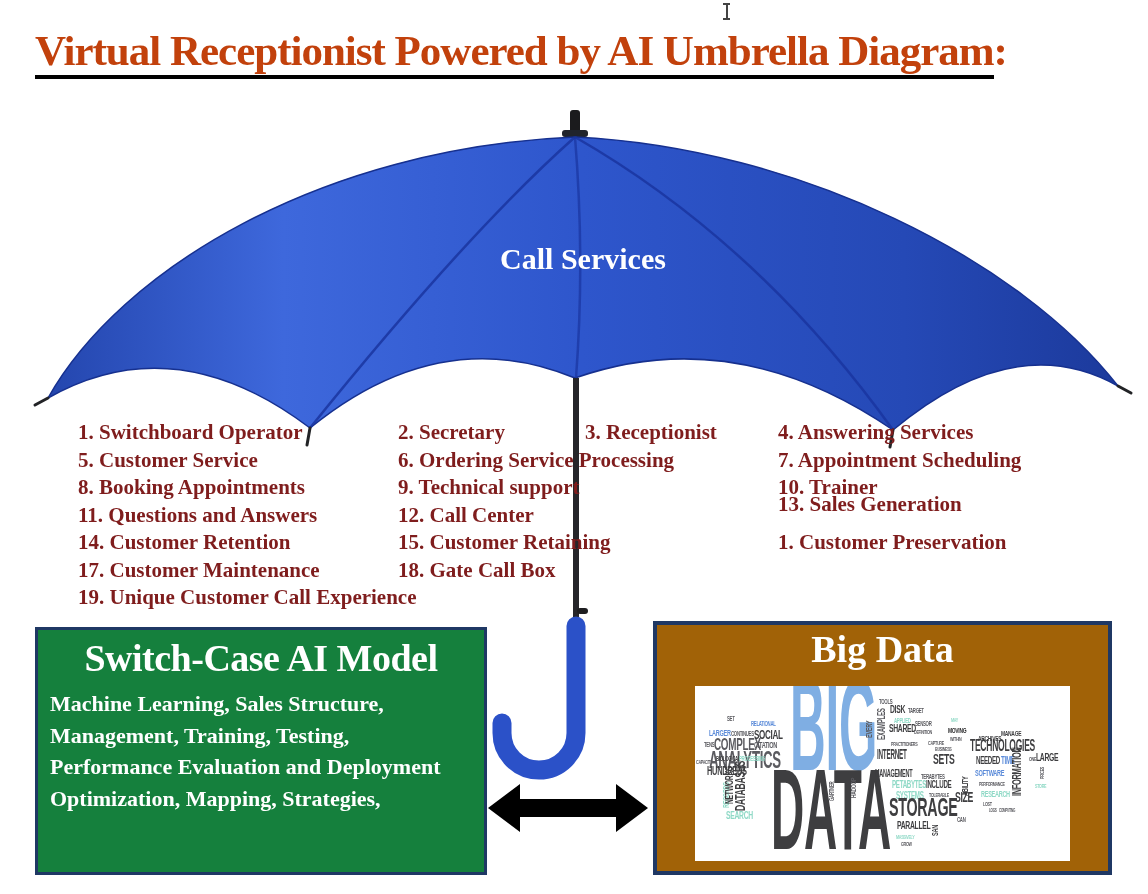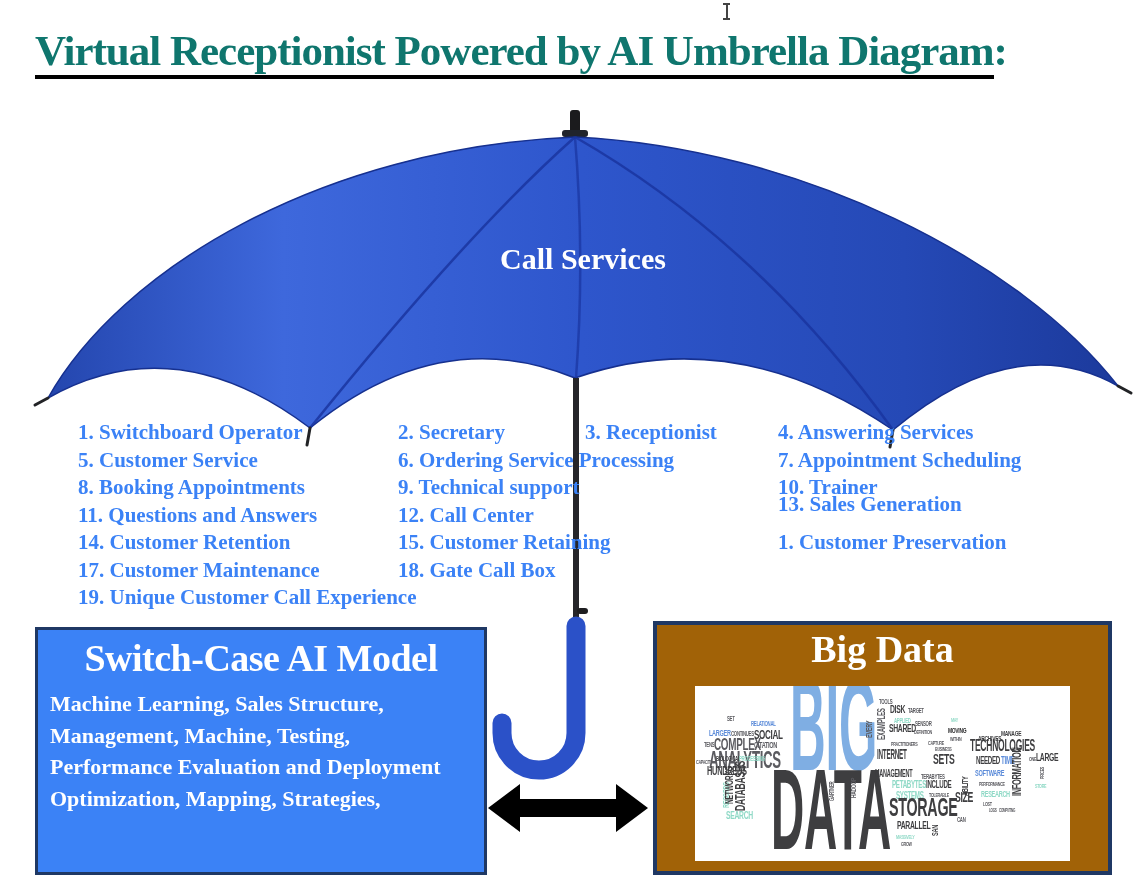--- a/index.html
+++ b/index.html
@@ -1,49 +1,49 @@
 <!DOCTYPE html>
 <html><head>
 <meta charset="utf-8">
 <style>
   html,body{margin:0;padding:0;background:#fff;}
   body{width:1148px;height:894px;position:relative;overflow:hidden;
        font-family:"Liberation Serif",serif;}
   .abs{position:absolute;}
 
   
-  #page-title{left:35px;top:26px;font-size:43px;font-weight:700;color:#0f766e;
+  #page-title{left:35px;top:26px;font-size:43px;font-weight:700;color:#c2410c;
               letter-spacing:-1px;white-space:nowrap;}
   #page-title .u{border-bottom:4px solid #000;padding-bottom:1px;}
 
   
   #text-cursor{left:722px;top:3px;width:10px;height:17px;}
   #text-cursor i{position:absolute;left:4px;top:0;width:2px;height:17px;background:#444;}
   #text-cursor b{position:absolute;left:1px;top:0;width:7px;height:2px;background:#444;
                  box-shadow:0 15px 0 #444;}
 
   
   #umbrella-svg{left:0;top:0;width:1148px;height:894px;pointer-events:none;}
 
   
   #umbrella-label{left:150px;top:238px;width:866px;text-align:center;color:#fff;
                   font-size:30px;font-weight:700;line-height:41px;white-space:nowrap;}
 
   
-  .svc{position:absolute;font-weight:700;font-size:21px;color:#3b82f6;white-space:nowrap;}
+  .svc{position:absolute;font-weight:700;font-size:21px;color:#7f1d1d;white-space:nowrap;}
   #s1{left:78px;top:420px}   #s2{left:398px;top:420px}  #s3{left:585px;top:420px}  #s4{left:778px;top:420px}
   #s5{left:78px;top:448px}   #s6{left:398px;top:448px}  #s7{left:778px;top:448px}
   #s8{left:78px;top:475px}   #s9{left:398px;top:475px}  #s10{left:778px;top:475px}
   #s11{left:78px;top:503px}  #s12{left:398px;top:503px} #s13{left:778px;top:492px}
   #s14{left:78px;top:530px}  #s15{left:398px;top:530px} #s16{left:778px;top:530px}
   #s17{left:78px;top:558px}  #s18{left:398px;top:558px}
   #s19{left:78px;top:585px}
 
   
-  #switch-case-box{left:35px;top:627px;width:446px;height:242px;background:#3b82f6;
+  #switch-case-box{left:35px;top:627px;width:446px;height:242px;background:#15803d;
                    border:3px solid #1F3864;}
   #switch-case-title{width:100%;text-align:center;margin-top:6px;color:#fff;
                      font-size:38px;font-weight:700;letter-spacing:-0.5px;}
   #switch-case-body{margin:8px 0 0 12px;color:#fff;font-size:22px;font-weight:700;
                     line-height:31.5px;white-space:nowrap;}
 
   
   #double-arrow{left:480px;top:775px;width:180px;height:65px;}
 
   
@@ -131,21 +131,21 @@
     <span class="svc" id="s16">1. Customer Preservation</span>
     <span class="svc" id="s17">17. Customer Maintenance</span>
     <span class="svc" id="s18">18. Gate Call Box</span>
     <span class="svc" id="s19">19. Unique Customer Call Experience</span>
   </div>
 
   <div class="abs" id="switch-case-box">
     <div id="switch-case-title">Switch-Case AI Model</div>
     <div id="switch-case-body">
       <div>Machine Learning, Sales Structure,</div>
-      <div>Management, Machine, Testing,</div>
+      <div>Management, Training, Testing,</div>
       <div>Performance Evaluation and Deployment</div>
       <div>Optimization, Mapping, Strategies,</div>
     </div>
   </div>
 
   <svg class="abs" id="double-arrow" viewBox="0 0 180 65">
     <polygon points="8,33 40,9 40,24 136,24 136,9 168,33 136,57 136,42 40,42 40,57" fill="#000"></polygon>
   </svg>
 
   <div class="abs" id="big-data-box">

